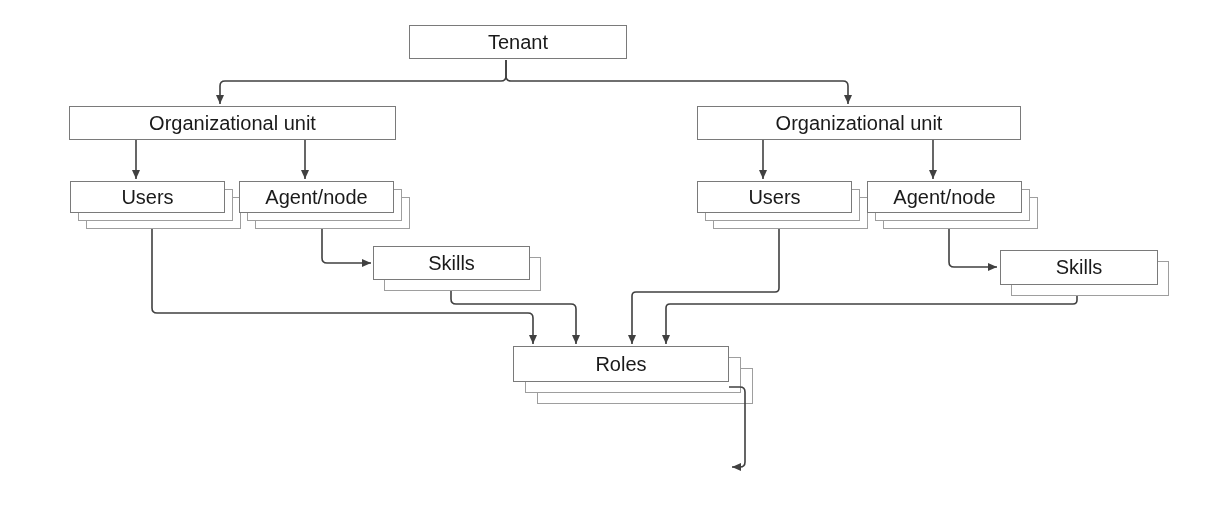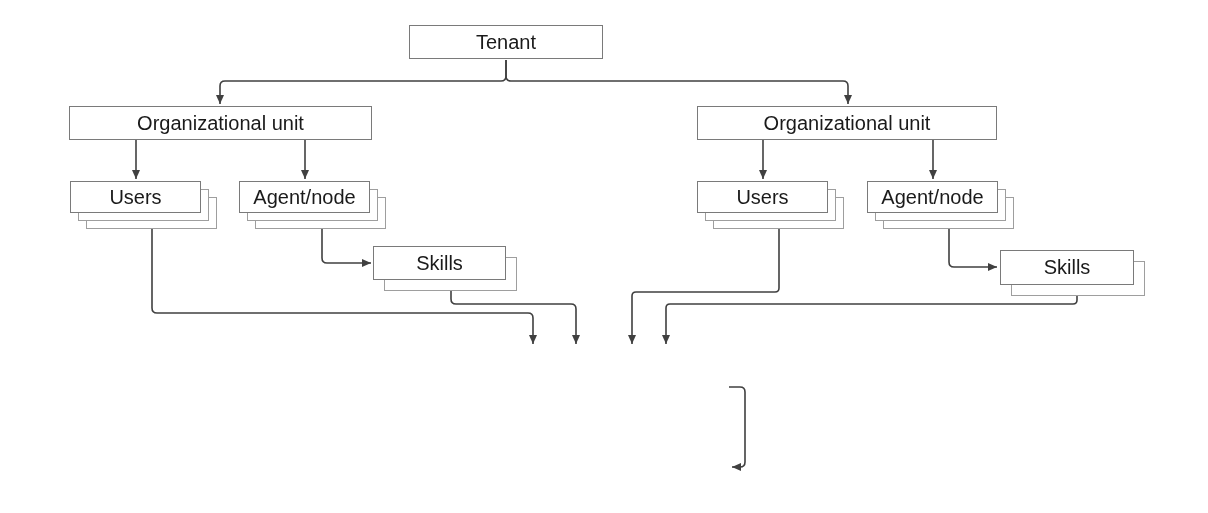--- a/index.html
+++ b/index.html
@@ -10,20 +10,21 @@
   .stage {
     position: relative;
     width: 1208px;
     height: 513px;
     background: var(--background, #ffffff);
     font-family: "Liberation Sans", sans-serif;
     overflow: hidden;
   }
   .node {
     position: absolute;
+    padding-left: 24px;
   }
   .layer {
     position: absolute;
     width: 100%;
     height: 100%;
     background: var(--node-fill, #ffffff);
     border: 1px solid var(--stack-border, #9e9e9e);
     box-sizing: border-box;
   }
   .layer.l2 { left: calc(var(--offx) * 2); top: calc(var(--offy) * 2); }
@@ -123,20 +124,27 @@
     </div>
   </div>
 
   <div class="node" style="left:1000px; top:250px; width:134px; height:35px; --offx:11px; --offy:11px;">
     <div class="layer l1"></div>
     <div class="box">
       <span>Skills</span>
     </div>
   </div>
 
+  <div class="node" style="left:513px; top:346px; width:192px; height:36px; --offx:12px; --offy:11px;">
+    <div class="layer l2"></div>
+    <div class="layer l1"></div>
+    <div class="box">
+      <span>Roles</span>
+    </div>
+  </div>
 
 
   <svg class="connectors" viewBox="0 0 1208 513" xmlns="http://www.w3.org/2000/svg">
     <defs>
       <marker id="arrow" viewBox="0 0 10 10" refX="9" refY="5" markerWidth="10" markerHeight="10" orient="auto-start-reverse" markerUnits="userSpaceOnUse">
         <path class="arrowhead" d="M0,1 L9,5 L0,9 Z"></path>
       </marker>
     </defs>
 
     <path class="edge" marker-end="url(#arrow)" d="M506,60 L506,76 Q506,81 501,81 L225,81 Q220,81 220,86 L220,104"></path>

